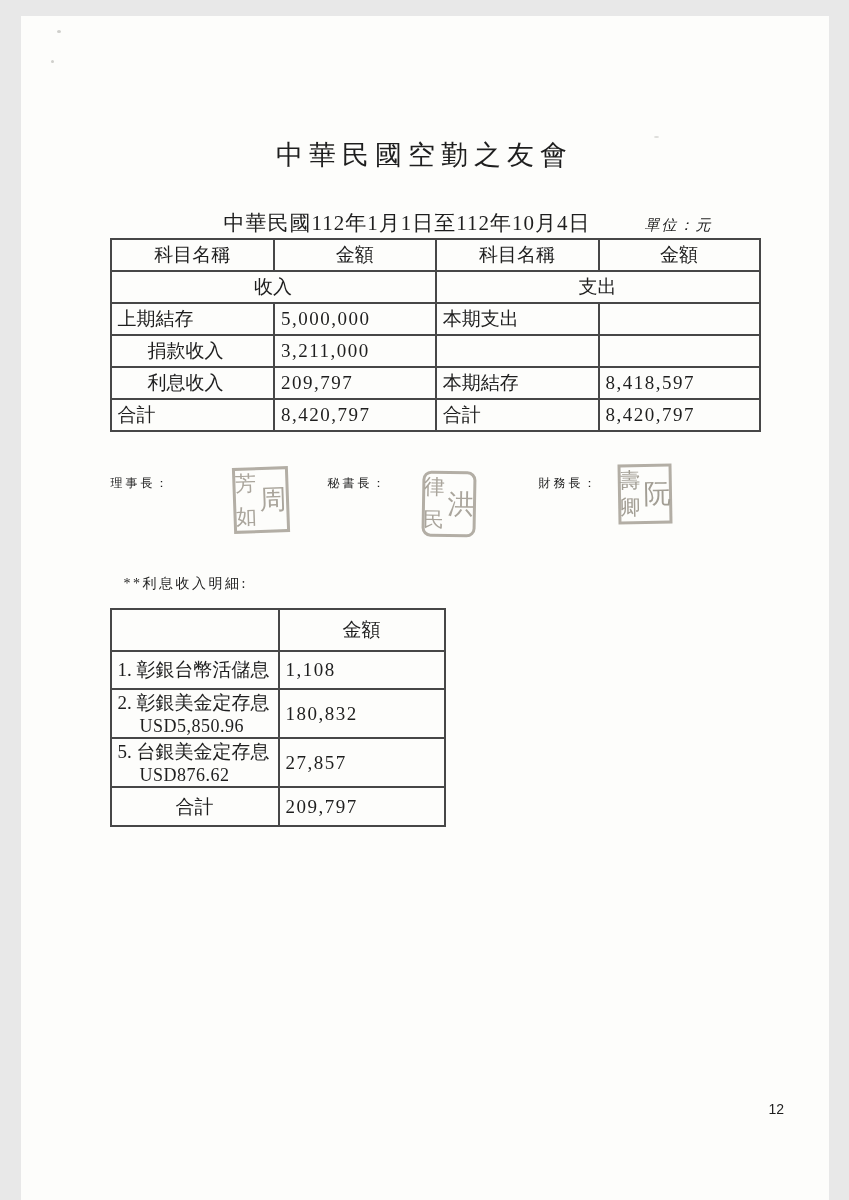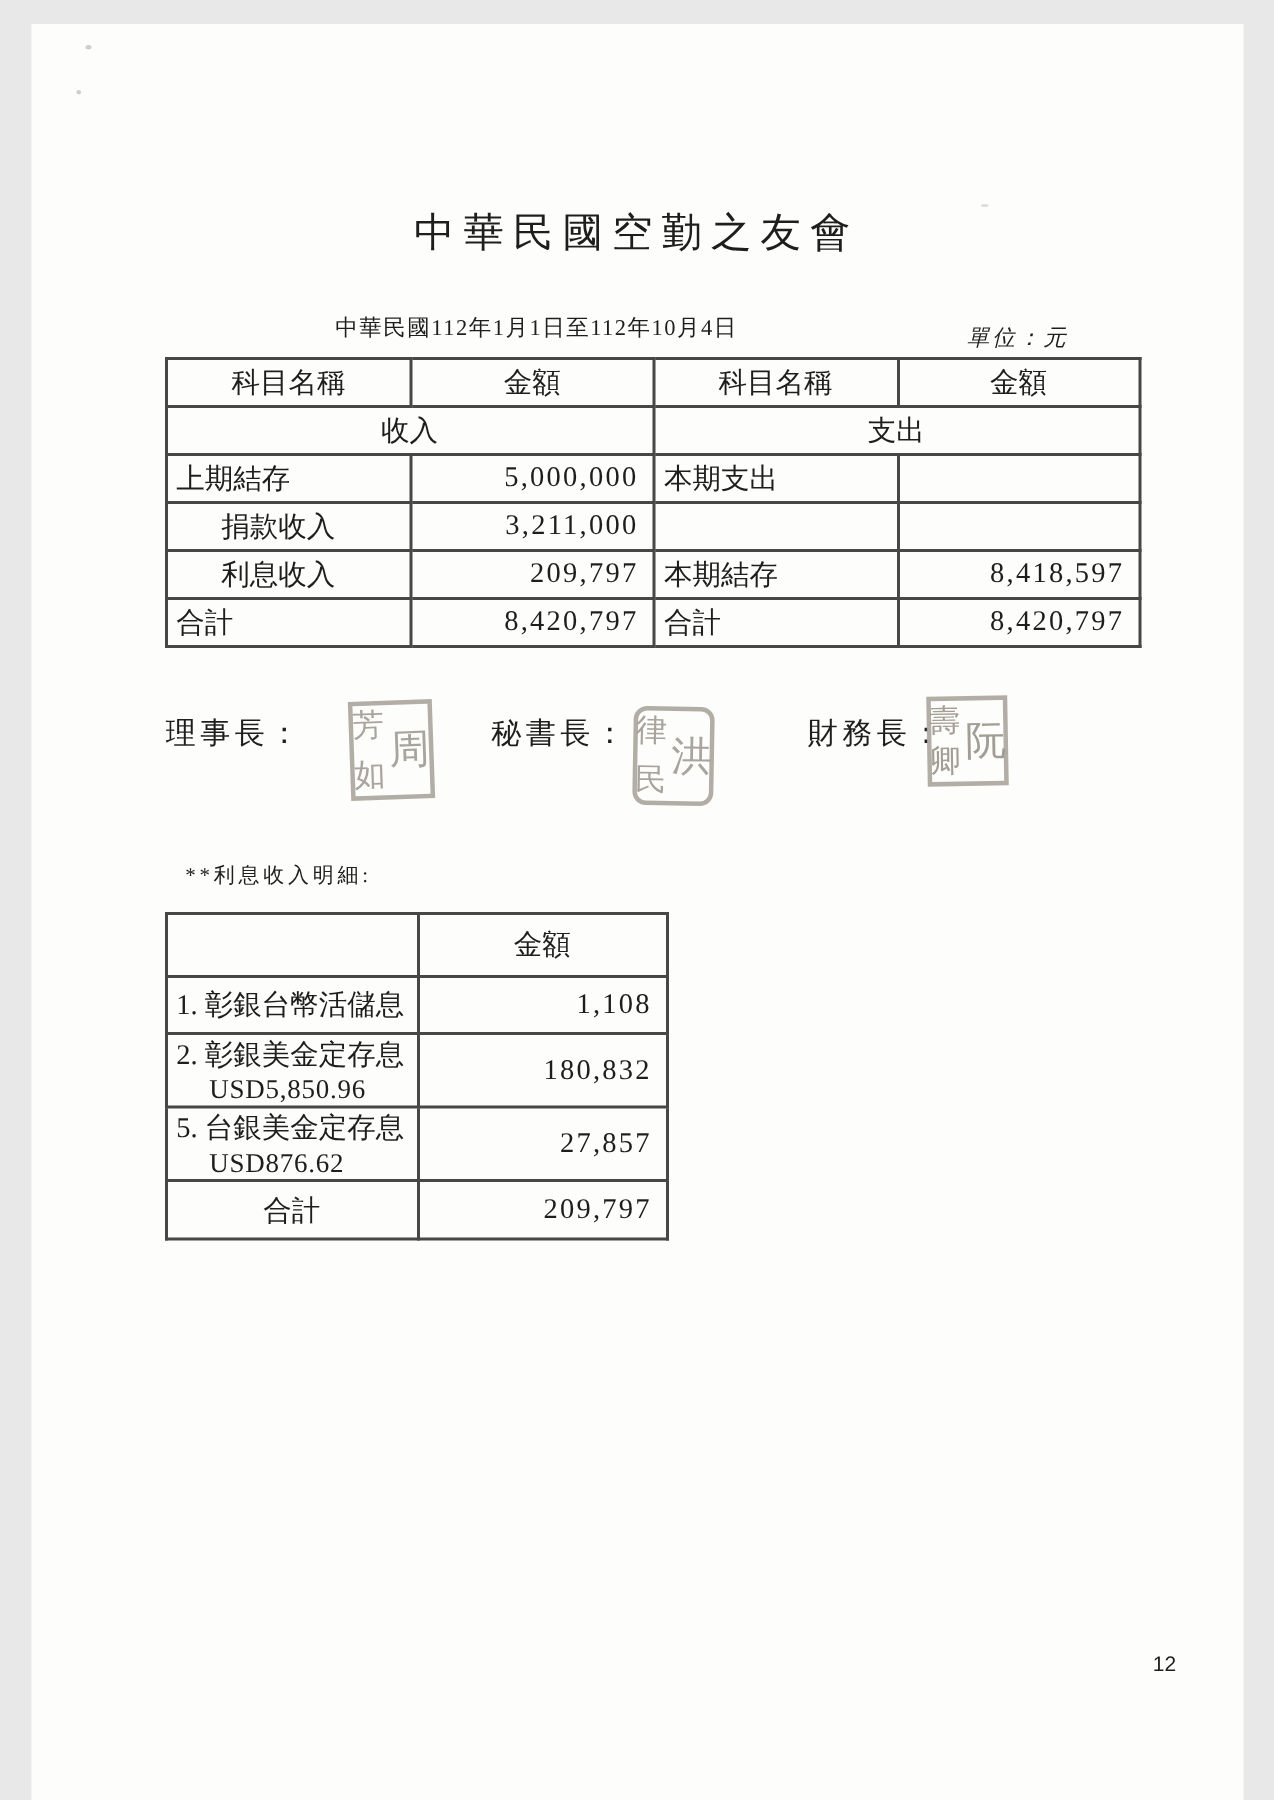--- a/index.html
+++ b/index.html
@@ -17,45 +17,45 @@
   .doc-title {
     position:absolute; top:121px; left:0; width:100%;
     text-align:center; font-size:27px; letter-spacing:6px; white-space:nowrap;
   }
   .doc-subtitle {
     position:absolute; top:161px; left:0; width:100%;
     text-align:center; font-size:23px; letter-spacing:2px; white-space:nowrap;
   }
   .period-line {
     position:absolute; top:193px; left:203px;
-    font-size:15px; letter-spacing:1px; white-space:nowrap;
+    font-size:21px; letter-spacing:1px; white-space:nowrap;
   }
   .unit-label {
     position:absolute; top:200px; left:624px;
     font-size:15px; letter-spacing:2px; white-space:nowrap;font-style:italic;
   }
 
   
   table { border-collapse:collapse; table-layout:fixed; }
   .main-table {
     position:absolute; top:222px; left:89px; width:651px;
     font-size:19px;
   }
   .main-table td {
     border:2px solid #474747;
     padding:0 6px; height:30px; vertical-align:middle;
     overflow:hidden; white-space:nowrap;
   }
   .center  { text-align:center; }
   .indent  { padding-left:36px !important; }
-  .amt     { text-align:right; padding-right:9px !important; letter-spacing:1.5px; }
+  .amt     { padding-right:9px !important; letter-spacing:1.5px; }
 
   
   .sig-label {
-    position:absolute; font-size:20px; letter-spacing:3px; white-space:nowrap;
+    position:absolute; font-size:12px; letter-spacing:3px; white-space:nowrap;
   }
   .sig-label.l1 { left:90px;  top:459px; }
   .sig-label.l2 { left:307px; top:459px; }
   .sig-label.l3 { left:518px; top:459px; }
 
   .seal {
     position:absolute; box-sizing:border-box;
     display:flex; gap:3px; padding:3px 2px;
     border:3px solid #ada89e; color:#a39e94;
     align-items:stretch; justify-content:center;

